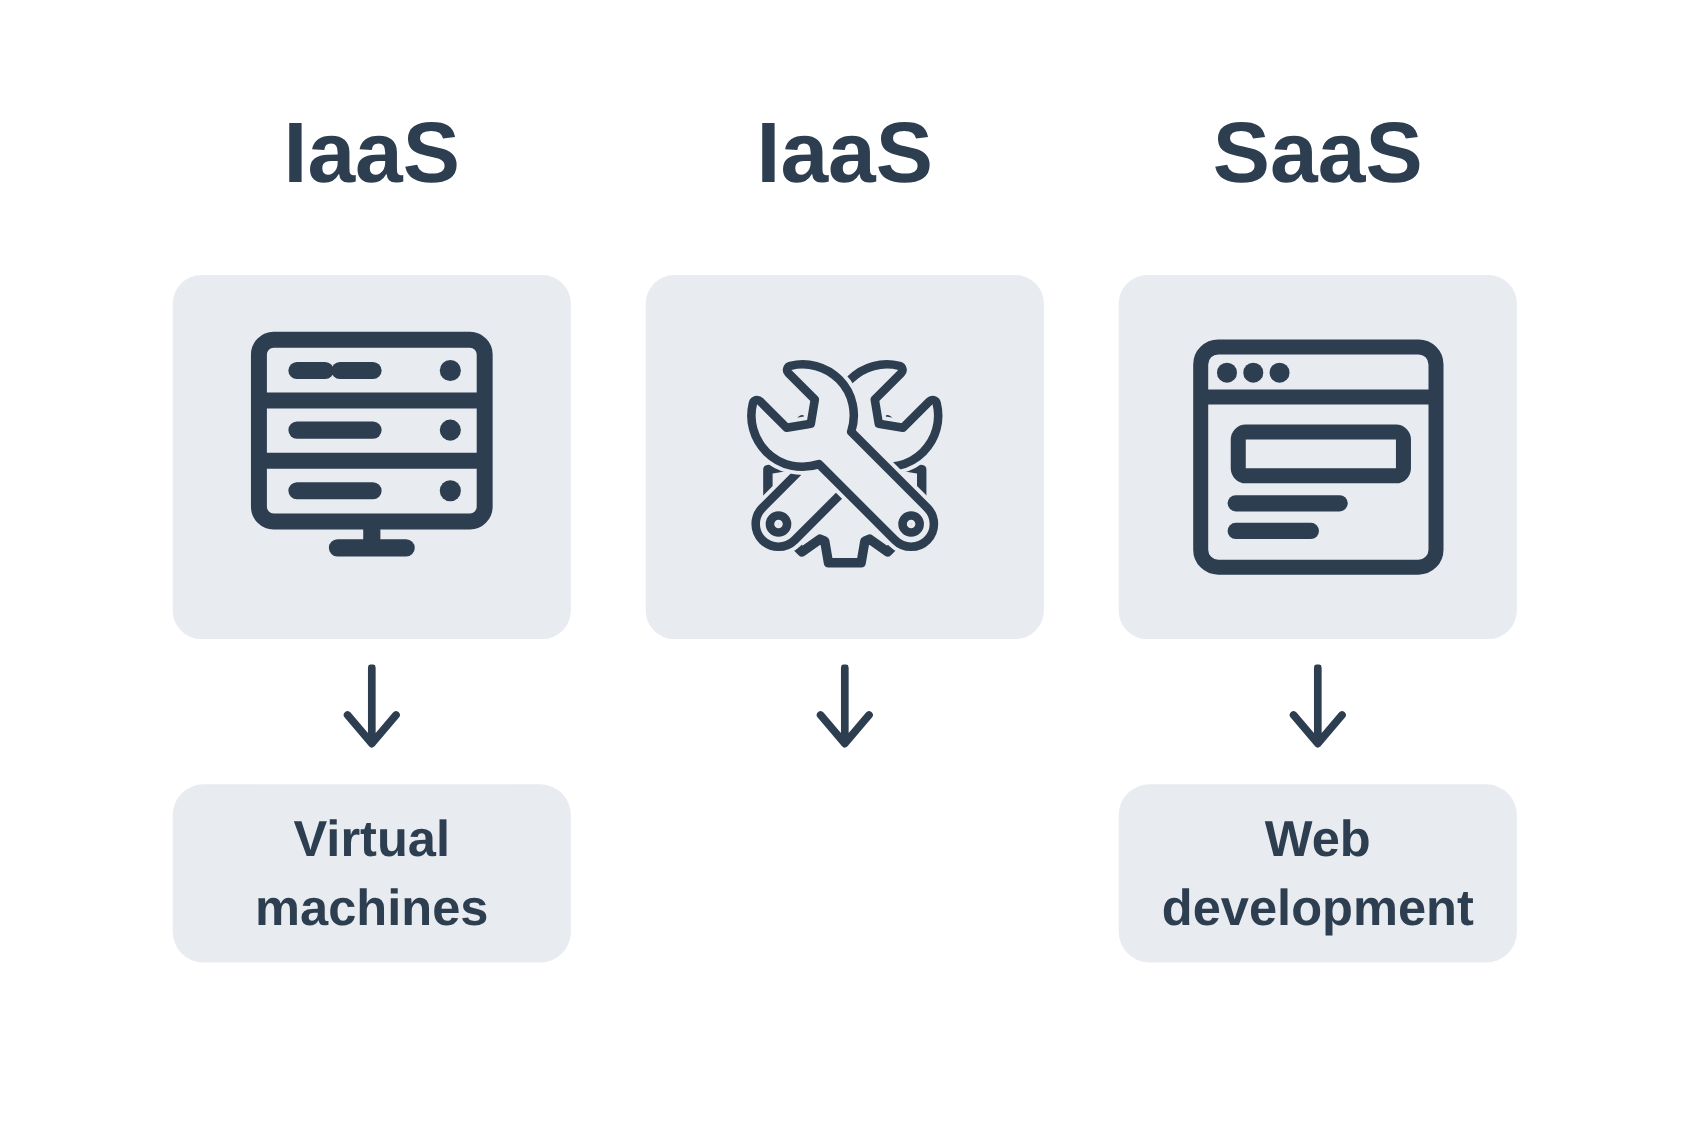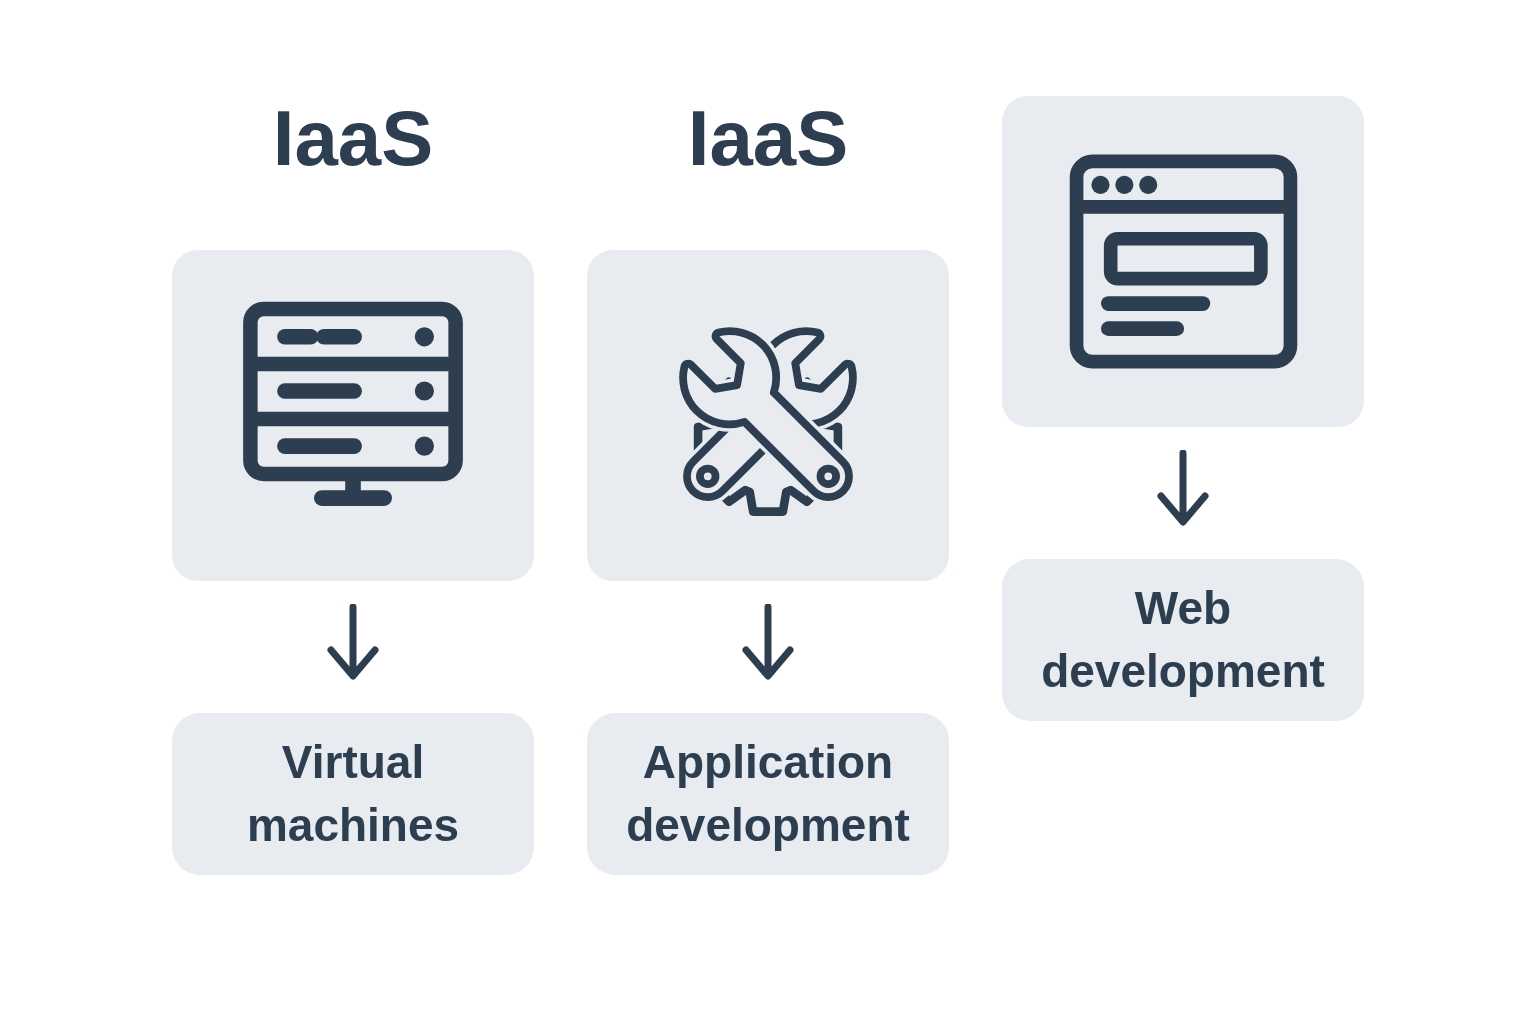--- a/index.html
+++ b/index.html
@@ -7,21 +7,21 @@
     padding: 0;
     width: 1536px;
     height: 1024px;
     background: #ffffff;
     font-family: "Liberation Sans", "DejaVu Sans", sans-serif;
     overflow: hidden;
   }
   .diagram {
     display: flex;
     justify-content: center;
-    gap: 53px;
+    gap: 68px;
     padding-top: 96px;
   }
   .column {
     width: 362px;
     display: flex;
     flex-direction: column;
     align-items: center;
   }
   .title {
     margin: 0;
@@ -135,26 +135,24 @@
         </g>
       </svg>
     </div>
 
     <div class="arrow-wrap">
       <svg width="56" height="84" viewBox="0 0 56 84">
         <path class="stroke" d="M28 3 V68 M6 46 L28 72 L50 46" stroke-width="7" stroke-linecap="round" stroke-linejoin="round"></path>
       </svg>
     </div>
 
-    <div class="result-box">
-      <div class="result-text">Application development</div>
-    </div>
   </div>
 
   <div class="column">
+    <h2 class="title">SaaS</h2>
 
     <div class="icon-card">
       <svg width="237" height="223" viewBox="0 0 104 98">
         <rect class="stroke" x="5" y="5" width="94" height="88" rx="7" stroke-width="6"></rect>
         <line class="stroke" x1="5" y1="25" x2="99" y2="25" stroke-width="6"></line>
         <circle class="fill" cx="15.5" cy="15.3" r="4"></circle>
         <circle class="fill" cx="26" cy="15.3" r="4"></circle>
         <circle class="fill" cx="36.5" cy="15.3" r="4"></circle>
         <rect class="stroke" x="20" y="39" width="66" height="17.5" rx="3" stroke-width="6"></rect>
         <line class="stroke" x1="19" y1="67.5" x2="60.5" y2="67.5" stroke-width="6.5" stroke-linecap="round"></line>

